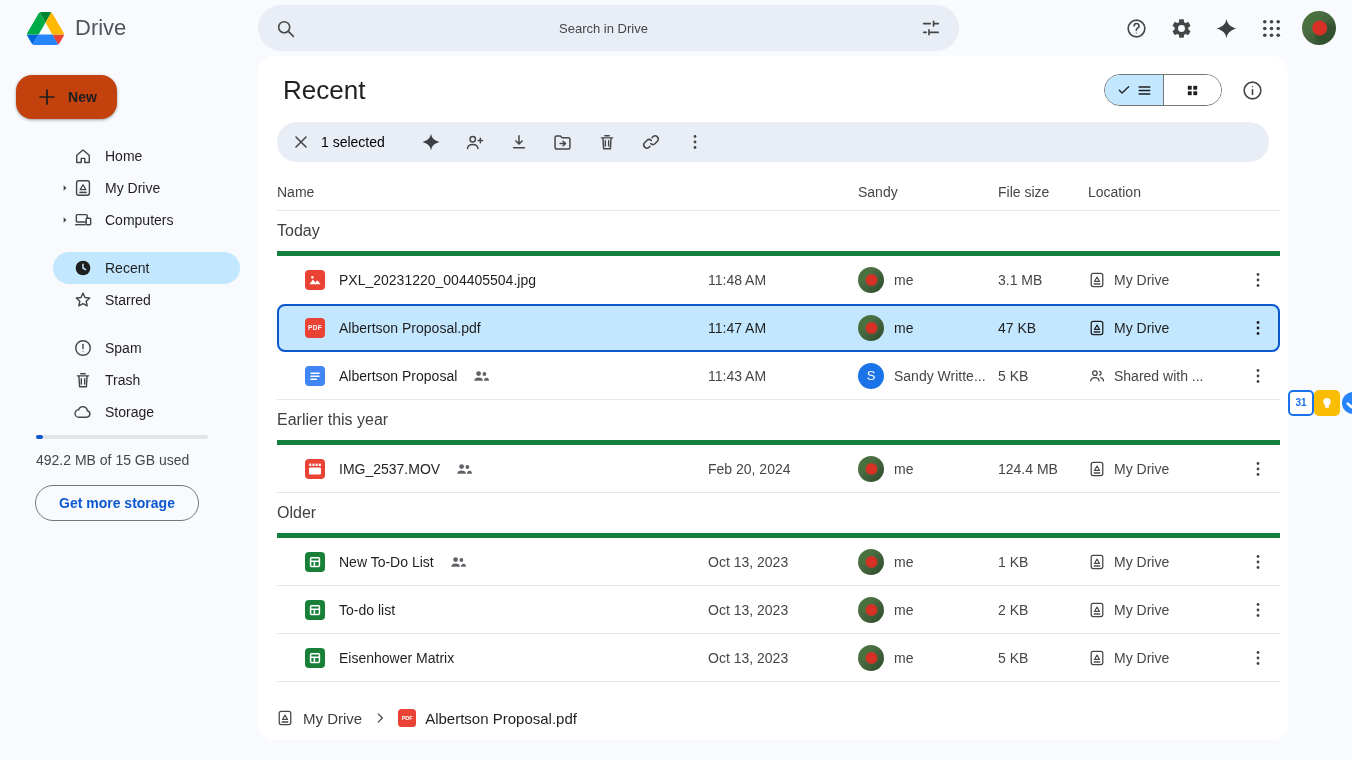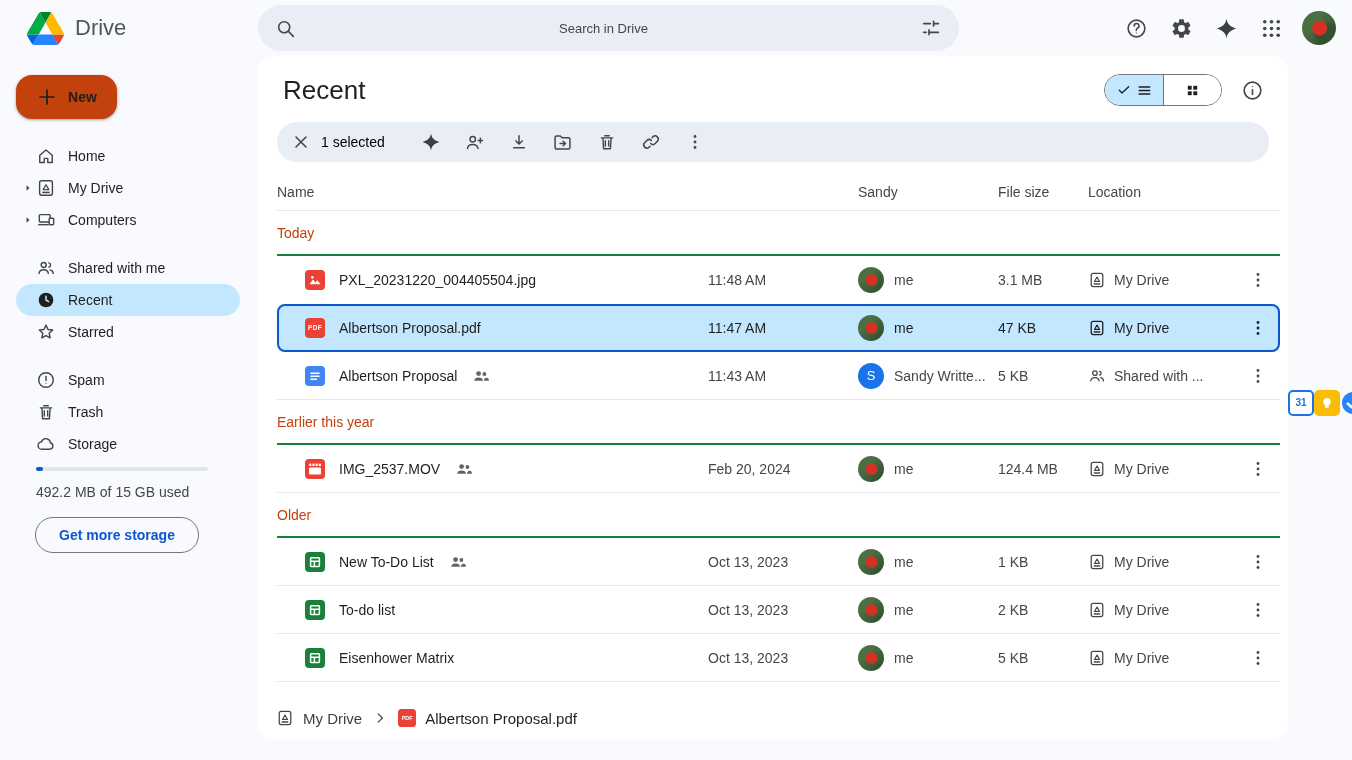--- a/index.html
+++ b/index.html
@@ -47,21 +47,21 @@
 
   
   .sidebar { padding-top:19px; }
   .new-btn {
     margin-left:16px; height:44px; min-width:101px; width:101px;
     background:#c2410c; border-radius:16px; border:none; cursor:pointer;
     box-shadow:0 1px 2px rgba(60,64,67,.3), 0 1px 3px 1px rgba(60,64,67,.15);
     display:flex; align-items:center; justify-content:center; gap:10px;
     font-family:inherit; font-size:14px; font-weight:bold; color:#1f1f1f;
   }
-  .nav { margin-top:21px; }
+  .nav { margin-top:21px;padding-left:37px; }
   .nav-item {
     height:32px; margin:0 18px 0 16px; border-radius:16px;
     display:flex; align-items:center; padding-left:4px; gap:0; cursor:pointer;
     font-size:14px; color:#1f1f1f;
   }
   .nav-item .arrow { width:16px; display:flex; justify-content:center; color:#444746; }
   .nav-item .nicon { width:20px; margin-right:12px; display:flex; color:#444746; }
   .nav-item.selected { background:#c2e7ff; }
   .nav-item.selected .nicon { color:#1f1f1f; }
   .nav-gap { height:16px; }
@@ -100,21 +100,21 @@
   .sel-count { font-size:14px; color:#000000; margin:0 20px 0 2px; }
   .tb-gap { width:8px; }
 
   
   .table { flex:1; overflow:hidden; margin-top:12px; padding:0 8px 0 19px; display:flex; flex-direction:column; }
   .thead, .trow {
     display:grid; grid-template-columns:minmax(0,1fr) 150px 140px 90px 148px 44px;
     align-items:center;
   }
   .thead { height:37px; border-bottom:1px solid #e3e6ea; font-size:14px; color:#444746; }
-  .section-label { height:45px; display:flex; align-items:center; font-size:14px; color:#c2410c; border-bottom:2px solid #15803d; }
+  .section-label { height:45px; display:flex; align-items:center; font-size:16px; color:#404040; border-bottom:5px solid #15803d; }
   .trow { height:48px; border-bottom:1px solid #e3e6ea; font-size:14px; color:#444746; cursor:pointer; }
   .trow:has(+ .trow.selected) { border-bottom-color:transparent; }
   .trow.selected {
     background:#c2e7ff; border-radius:8px; outline:2px solid #0b57d0; outline-offset:-2px;
     border-bottom-color:transparent; color:#1f1f1f;
   }
   .c-name { display:flex; align-items:center; gap:14px; min-width:0;padding-left:28px; }
   .fname { color:#1f1f1f; white-space:nowrap; overflow:hidden; text-overflow:ellipsis; }
   .shared-mini { color:#5f6368; display:flex; margin-left:2px; flex:none; }
   .ficon { width:20px; height:20px; border-radius:4px; flex:none; display:flex; align-items:center; justify-content:center; }
@@ -394,29 +394,20 @@
             </svg>
           </span>
         <span class="nicon">
             <svg width="20" height="20">
               <use href="#i-laptop"></use>
             </svg>
           </span>
         <span>Computers</span>
       </div>
       <div class="nav-gap"></div>
-      <div class="nav-item">
-        <span class="arrow"></span>
-        <span class="nicon">
-            <svg width="20" height="20">
-              <use href="#i-people"></use>
-            </svg>
-          </span>
-        <span>Shared with me</span>
-      </div>
       <div class="nav-item selected">
         <span class="arrow"></span>
         <span class="nicon">
             <svg width="20" height="20">
               <use href="#i-clockfill"></use>
             </svg>
           </span>
         <span>Recent</span>
       </div>
       <div class="nav-item">

